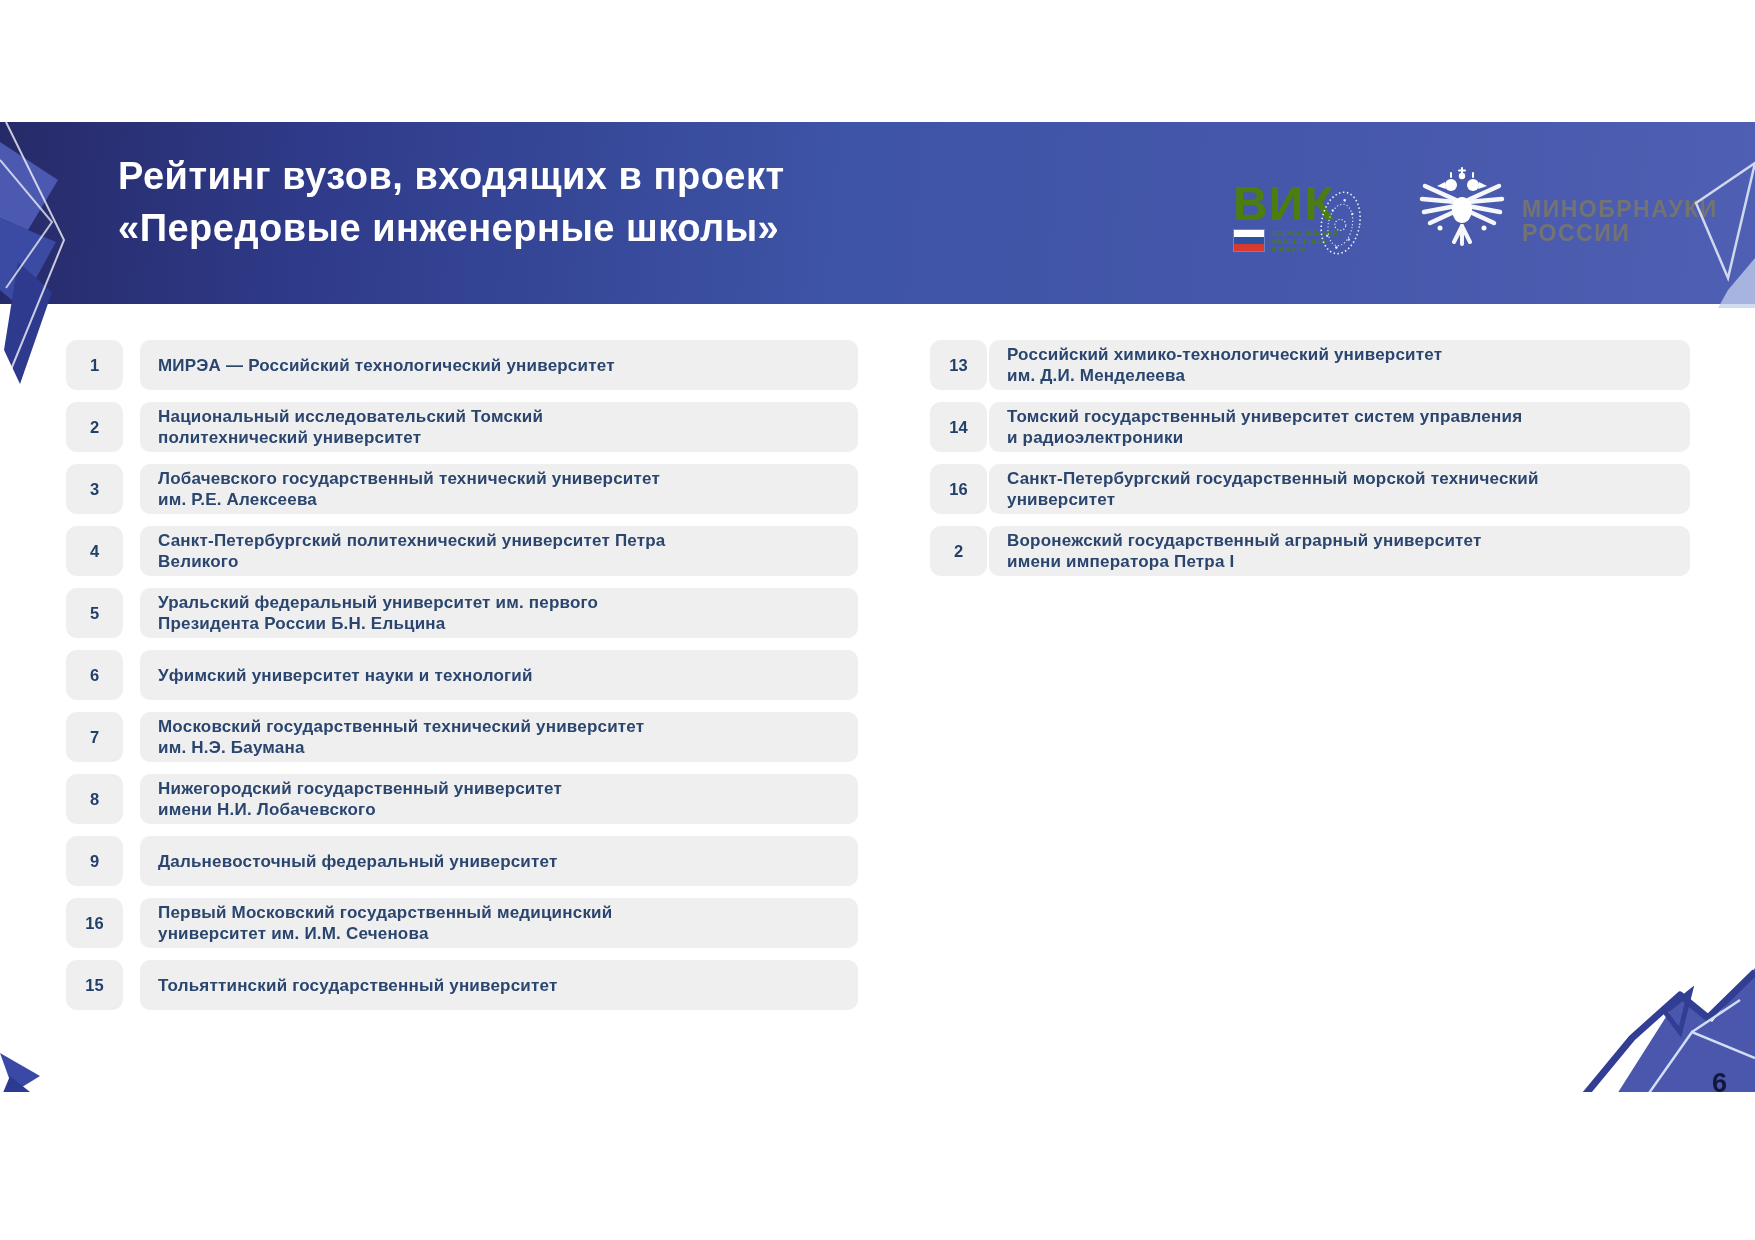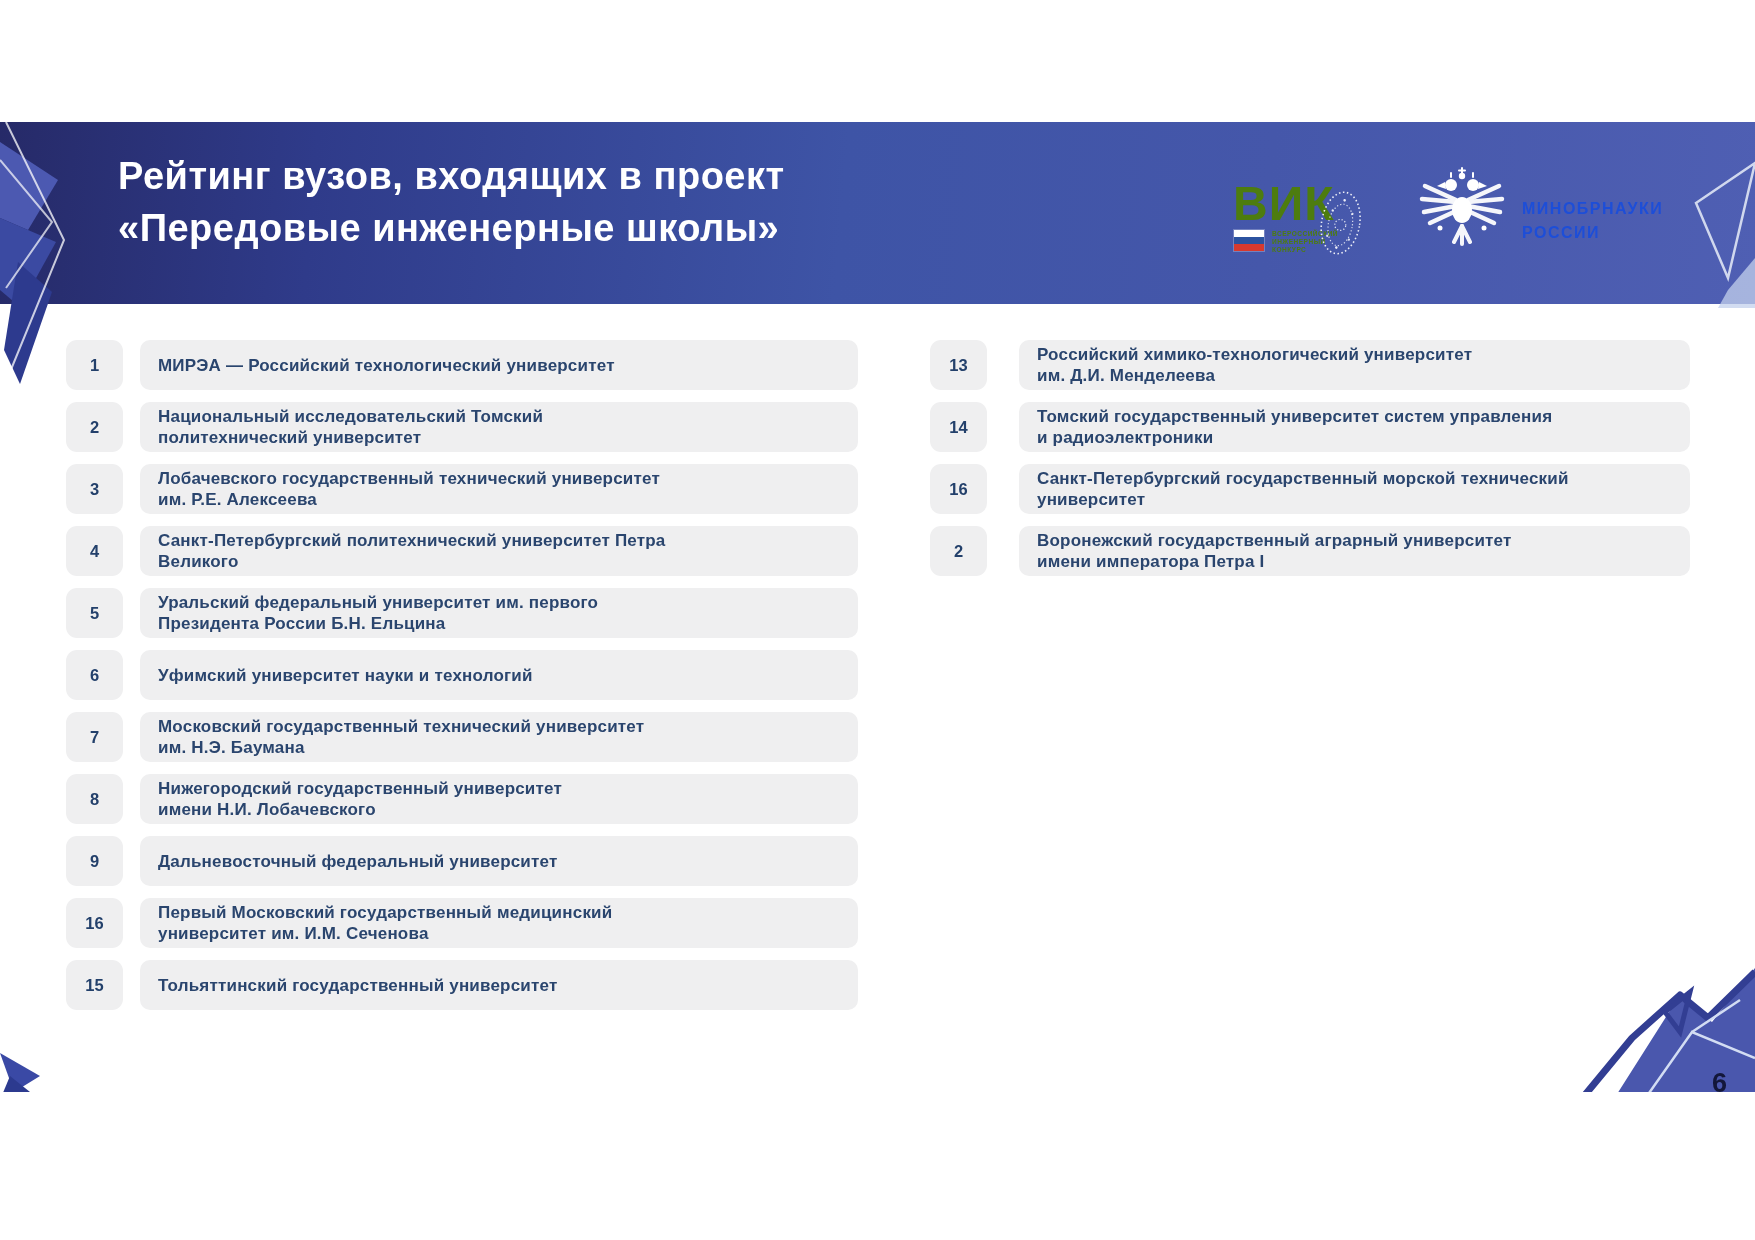--- a/index.html
+++ b/index.html
@@ -29,30 +29,30 @@
   .flag div{flex:1;}
   .flag .w{background:#ffffff;}
   .flag .b{background:#2b52a0;}
   .flag .r{background:#d6392f;}
   .vik-caption{font-size:6.5px;line-height:8px;font-weight:700;letter-spacing:.5px;white-space:pre-line;padding-top:1px;}
   .vik-ornament{position:absolute;left:1318px;top:184px;z-index:3;transform:rotate(10deg);}
   
   .eagle{position:absolute;left:1418px;top:166px;z-index:3;}
   .ministry{
     position:absolute;left:1522px;top:197px;z-index:3;
-    color:#1d4ed8;font-weight:700;font-size:16px;line-height:24px;
+    color:#737373;font-weight:700;font-size:23px;line-height:24px;
     letter-spacing:1.5px;white-space:pre-line;
   }
   
   .col{position:absolute;display:flex;flex-direction:column;gap:12px;z-index:2;}
   .col-left{left:66px;top:340px;width:792px;}
   .col-right{left:930px;top:340px;width:760px;}
   .row{display:flex;align-items:stretch;}
   .col-left .row{gap:17px;}
-  .col-right .row{gap:32px;border-radius:19px;}
+  .col-right .row{gap:2px;border-radius:19px;}
   .num{
     width:57px;min-height:50px;flex:0 0 57px;
     background:#efeff0;border-radius:11px;
     display:flex;align-items:center;justify-content:center;
     font-size:16.5px;font-weight:700;color:#23406b;
   }
   .bar{
     flex:1;min-height:50px;
     background:#efeff0;border-radius:10px;
     display:flex;align-items:center;

